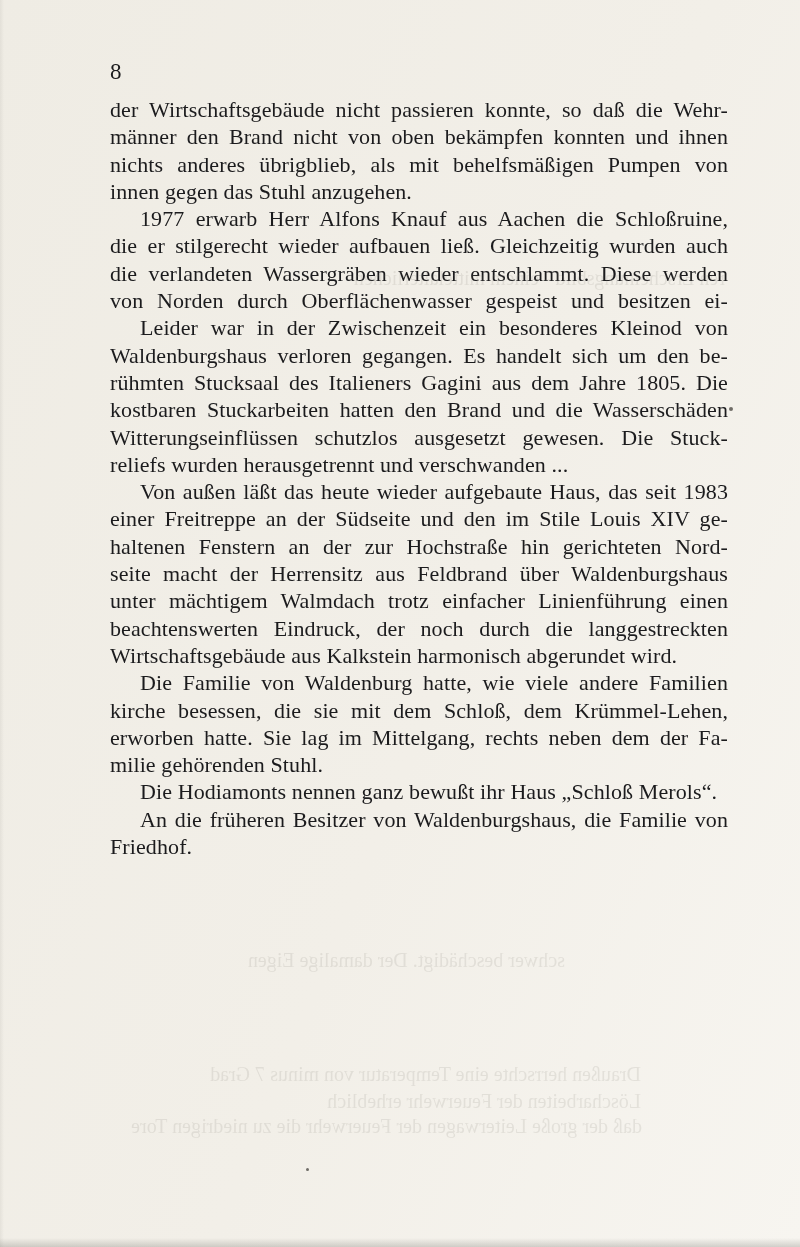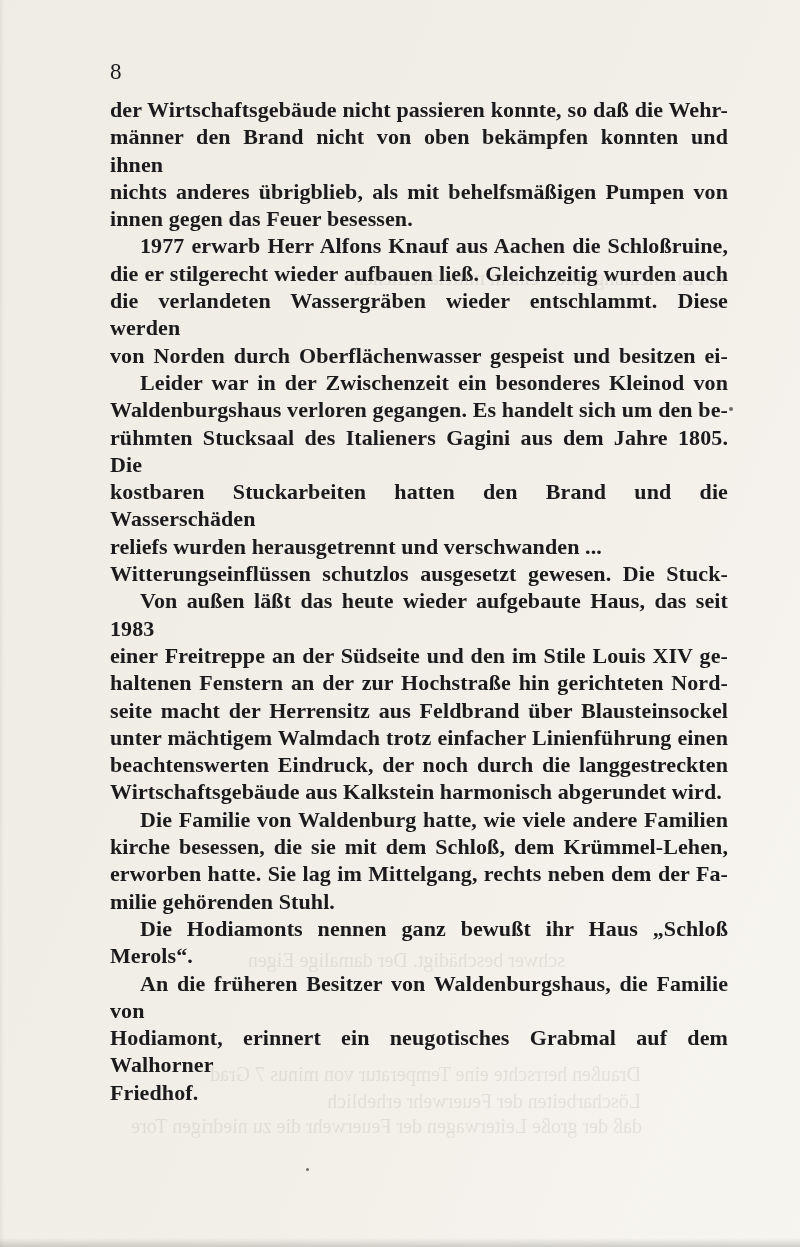--- a/index.html
+++ b/index.html
@@ -24,21 +24,21 @@
   }
   .page-text {
     position: absolute;
     left: 110px;
     top: 96px;
     width: 618px;
     font-size: 22px;
     line-height: 27.3px;
     letter-spacing: 0.1px;
   }
-  .paragraph { margin: 0; font-weight: bold; }
+  .paragraph { margin: 0; }
   .line {
     text-align: justify;
     text-align-last: justify;
   }
   .line.last { text-align-last: left; }
   .line.indent { text-indent: 30px; }
   .ghost {
     position: absolute;
     transform: scaleX(-1);
     opacity: 0.15;
@@ -73,57 +73,56 @@
 <body>
 
 <div>
   <div class="page-number">8</div>
 
   <main class="page-text">
       <div class="paragraph">
         <div class="line">der Wirtschaftsgebäude nicht passieren konnte, so daß die Wehr-</div>
         <div class="line">männer den Brand nicht von oben bekämpfen konnten und ihnen</div>
         <div class="line">nichts anderes übrigblieb, als mit behelfsmäßigen Pumpen von</div>
-        <div class="line last">innen gegen das Feuer besessen.</div>
+        <div class="line last">innen gegen das Stuhl anzugehen.</div>
       </div>
       <div class="paragraph">
         <div class="line indent">1977 erwarb Herr Alfons Knauf aus Aachen die Schloßruine,</div>
         <div class="line">die er stilgerecht wieder aufbauen ließ. Gleichzeitig wurden auch</div>
         <div class="line">die verlandeten Wassergräben wieder entschlammt. Diese werden</div>
         <div class="line">von Norden durch Oberflächenwasser gespeist und besitzen ei-</div>
       </div>
       <div class="paragraph">
         <div class="line indent">Leider war in der Zwischenzeit ein besonderes Kleinod von</div>
         <div class="line">Waldenburgshaus verloren gegangen. Es handelt sich um den be-</div>
         <div class="line">rühmten Stucksaal des Italieners Gagini aus dem Jahre 1805. Die</div>
         <div class="line">kostbaren Stuckarbeiten hatten den Brand und die Wasserschäden</div>
+        <div class="line">Witterungseinflüssen schutzlos ausgesetzt gewesen. Die Stuck-</div>
         <div class="line last">reliefs wurden herausgetrennt und verschwanden ...</div>
-        <div class="line">Witterungseinflüssen schutzlos ausgesetzt gewesen. Die Stuck-</div>
       </div>
       <div class="paragraph">
         <div class="line indent">Von außen läßt das heute wieder aufgebaute Haus, das seit 1983</div>
         <div class="line">einer Freitreppe an der Südseite und den im Stile Louis XIV ge-</div>
         <div class="line">haltenen Fenstern an der zur Hochstraße hin gerichteten Nord-</div>
-        <div class="line">seite macht der Herrensitz aus Feldbrand über Blausteinsockel</div>
+        <div class="line">seite macht der Herrensitz aus Feldbrand über Waldenburgshaus</div>
         <div class="line">unter mächtigem Walmdach trotz einfacher Linienführung einen</div>
         <div class="line">beachtenswerten Eindruck, der noch durch die langgestreckten</div>
         <div class="line last">Wirtschaftsgebäude aus Kalkstein harmonisch abgerundet wird.</div>
       </div>
       <div class="paragraph">
         <div class="line indent">Die Familie von Waldenburg hatte, wie viele andere Familien</div>
         <div class="line">kirche besessen, die sie mit dem Schloß, dem Krümmel-Lehen,</div>
         <div class="line">erworben hatte. Sie lag im Mittelgang, rechts neben dem der Fa-</div>
         <div class="line last">milie gehörenden Stuhl.</div>
       </div>
       <div class="paragraph">
         <div class="line last indent">Die Hodiamonts nennen ganz bewußt ihr Haus „Schloß Merols“.</div>
       </div>
       <div class="paragraph">
         <div class="line indent">An die früheren Besitzer von Waldenburgshaus, die Familie von</div>
-        <div class="line">Hodiamont, erinnert ein neugotisches Grabmal auf dem Walhorner</div>
         <div class="line last">Friedhof.</div>
       </div>
     </main>
 
   <div id="ghost-layer">
       <div class="ghost" style="top: 266px; left: 255px; width: 470px;">ren Erscheinungsbild - einem mittelalterlichen</div>
       <div class="ghost" style="top: 948px; left: 85px; width: 480px;">schwer beschädigt. Der damalige Eigen</div>
       <div class="ghost" style="top: 1062px; left: 85px; width: 556px;">Draußen herrschte eine Temperatur von minus 7 Grad</div>
       <div class="ghost" style="top: 1089px; left: 85px; width: 556px;">Löscharbeiten der Feuerwehr erheblich</div>
       <div class="ghost" style="top: 1114px; left: 80px; width: 562px;">daß der große Leiterwagen der Feuerwehr die zu niedrigen Tore</div>

